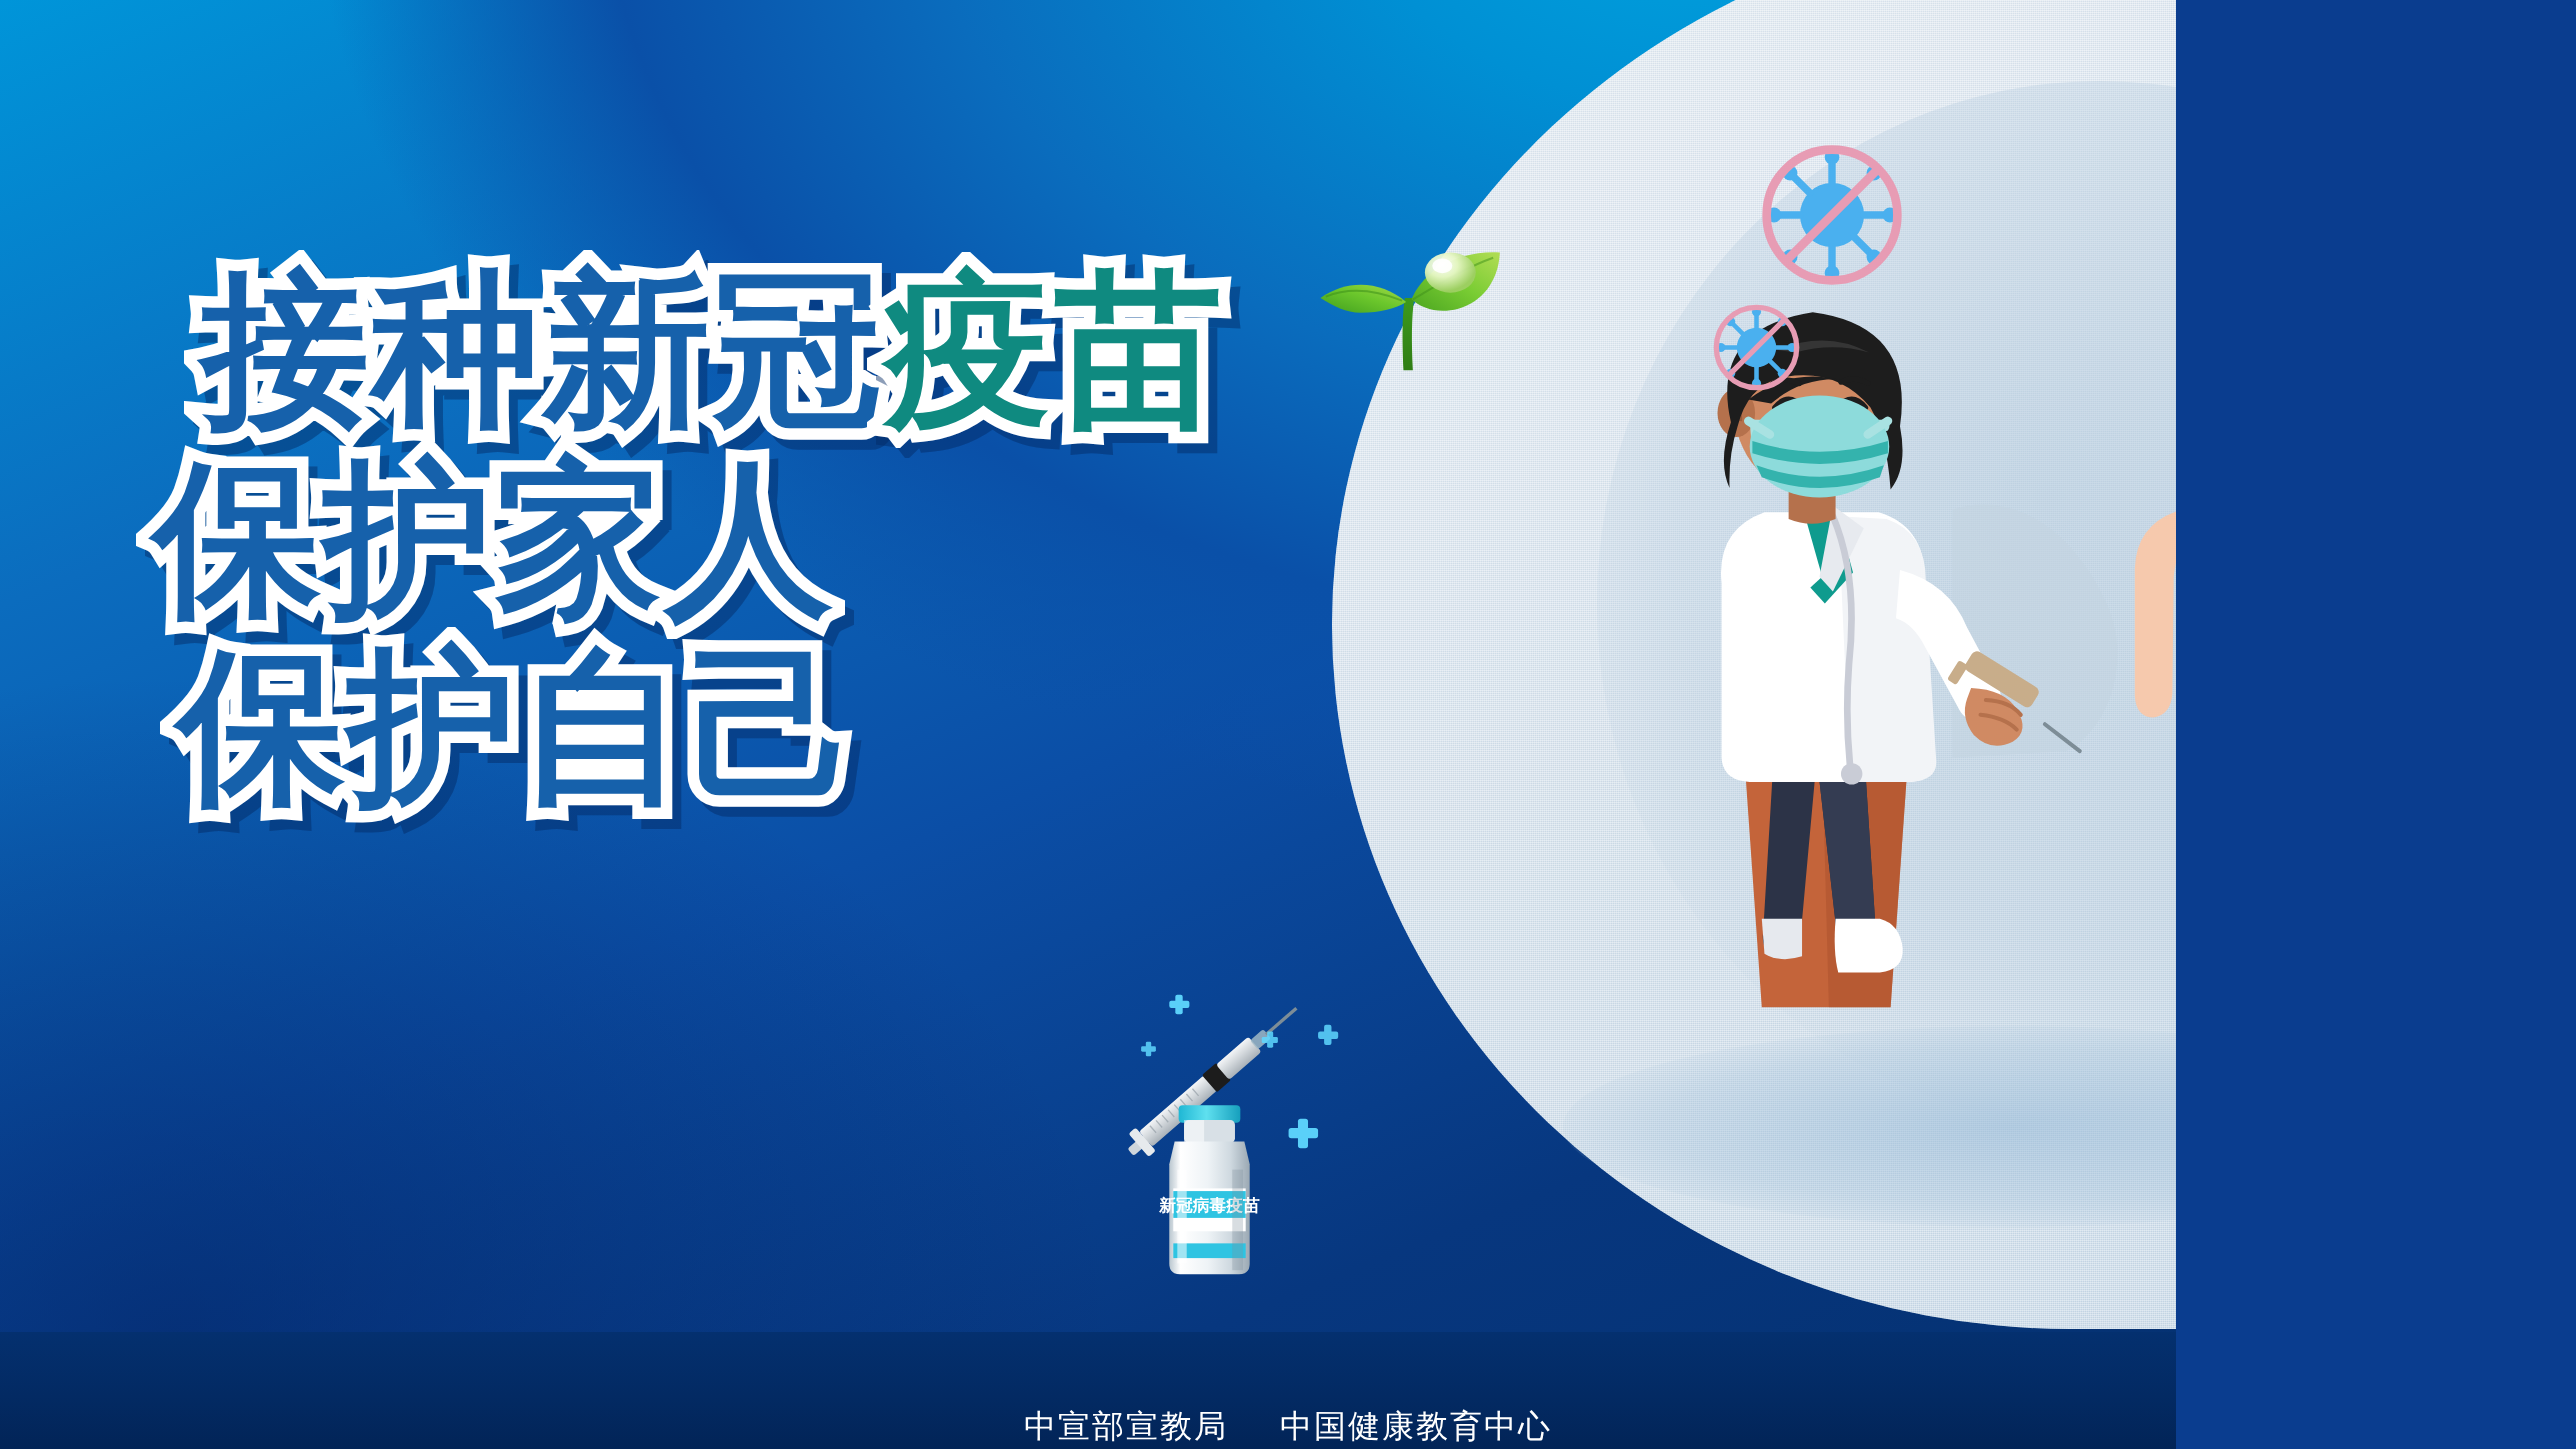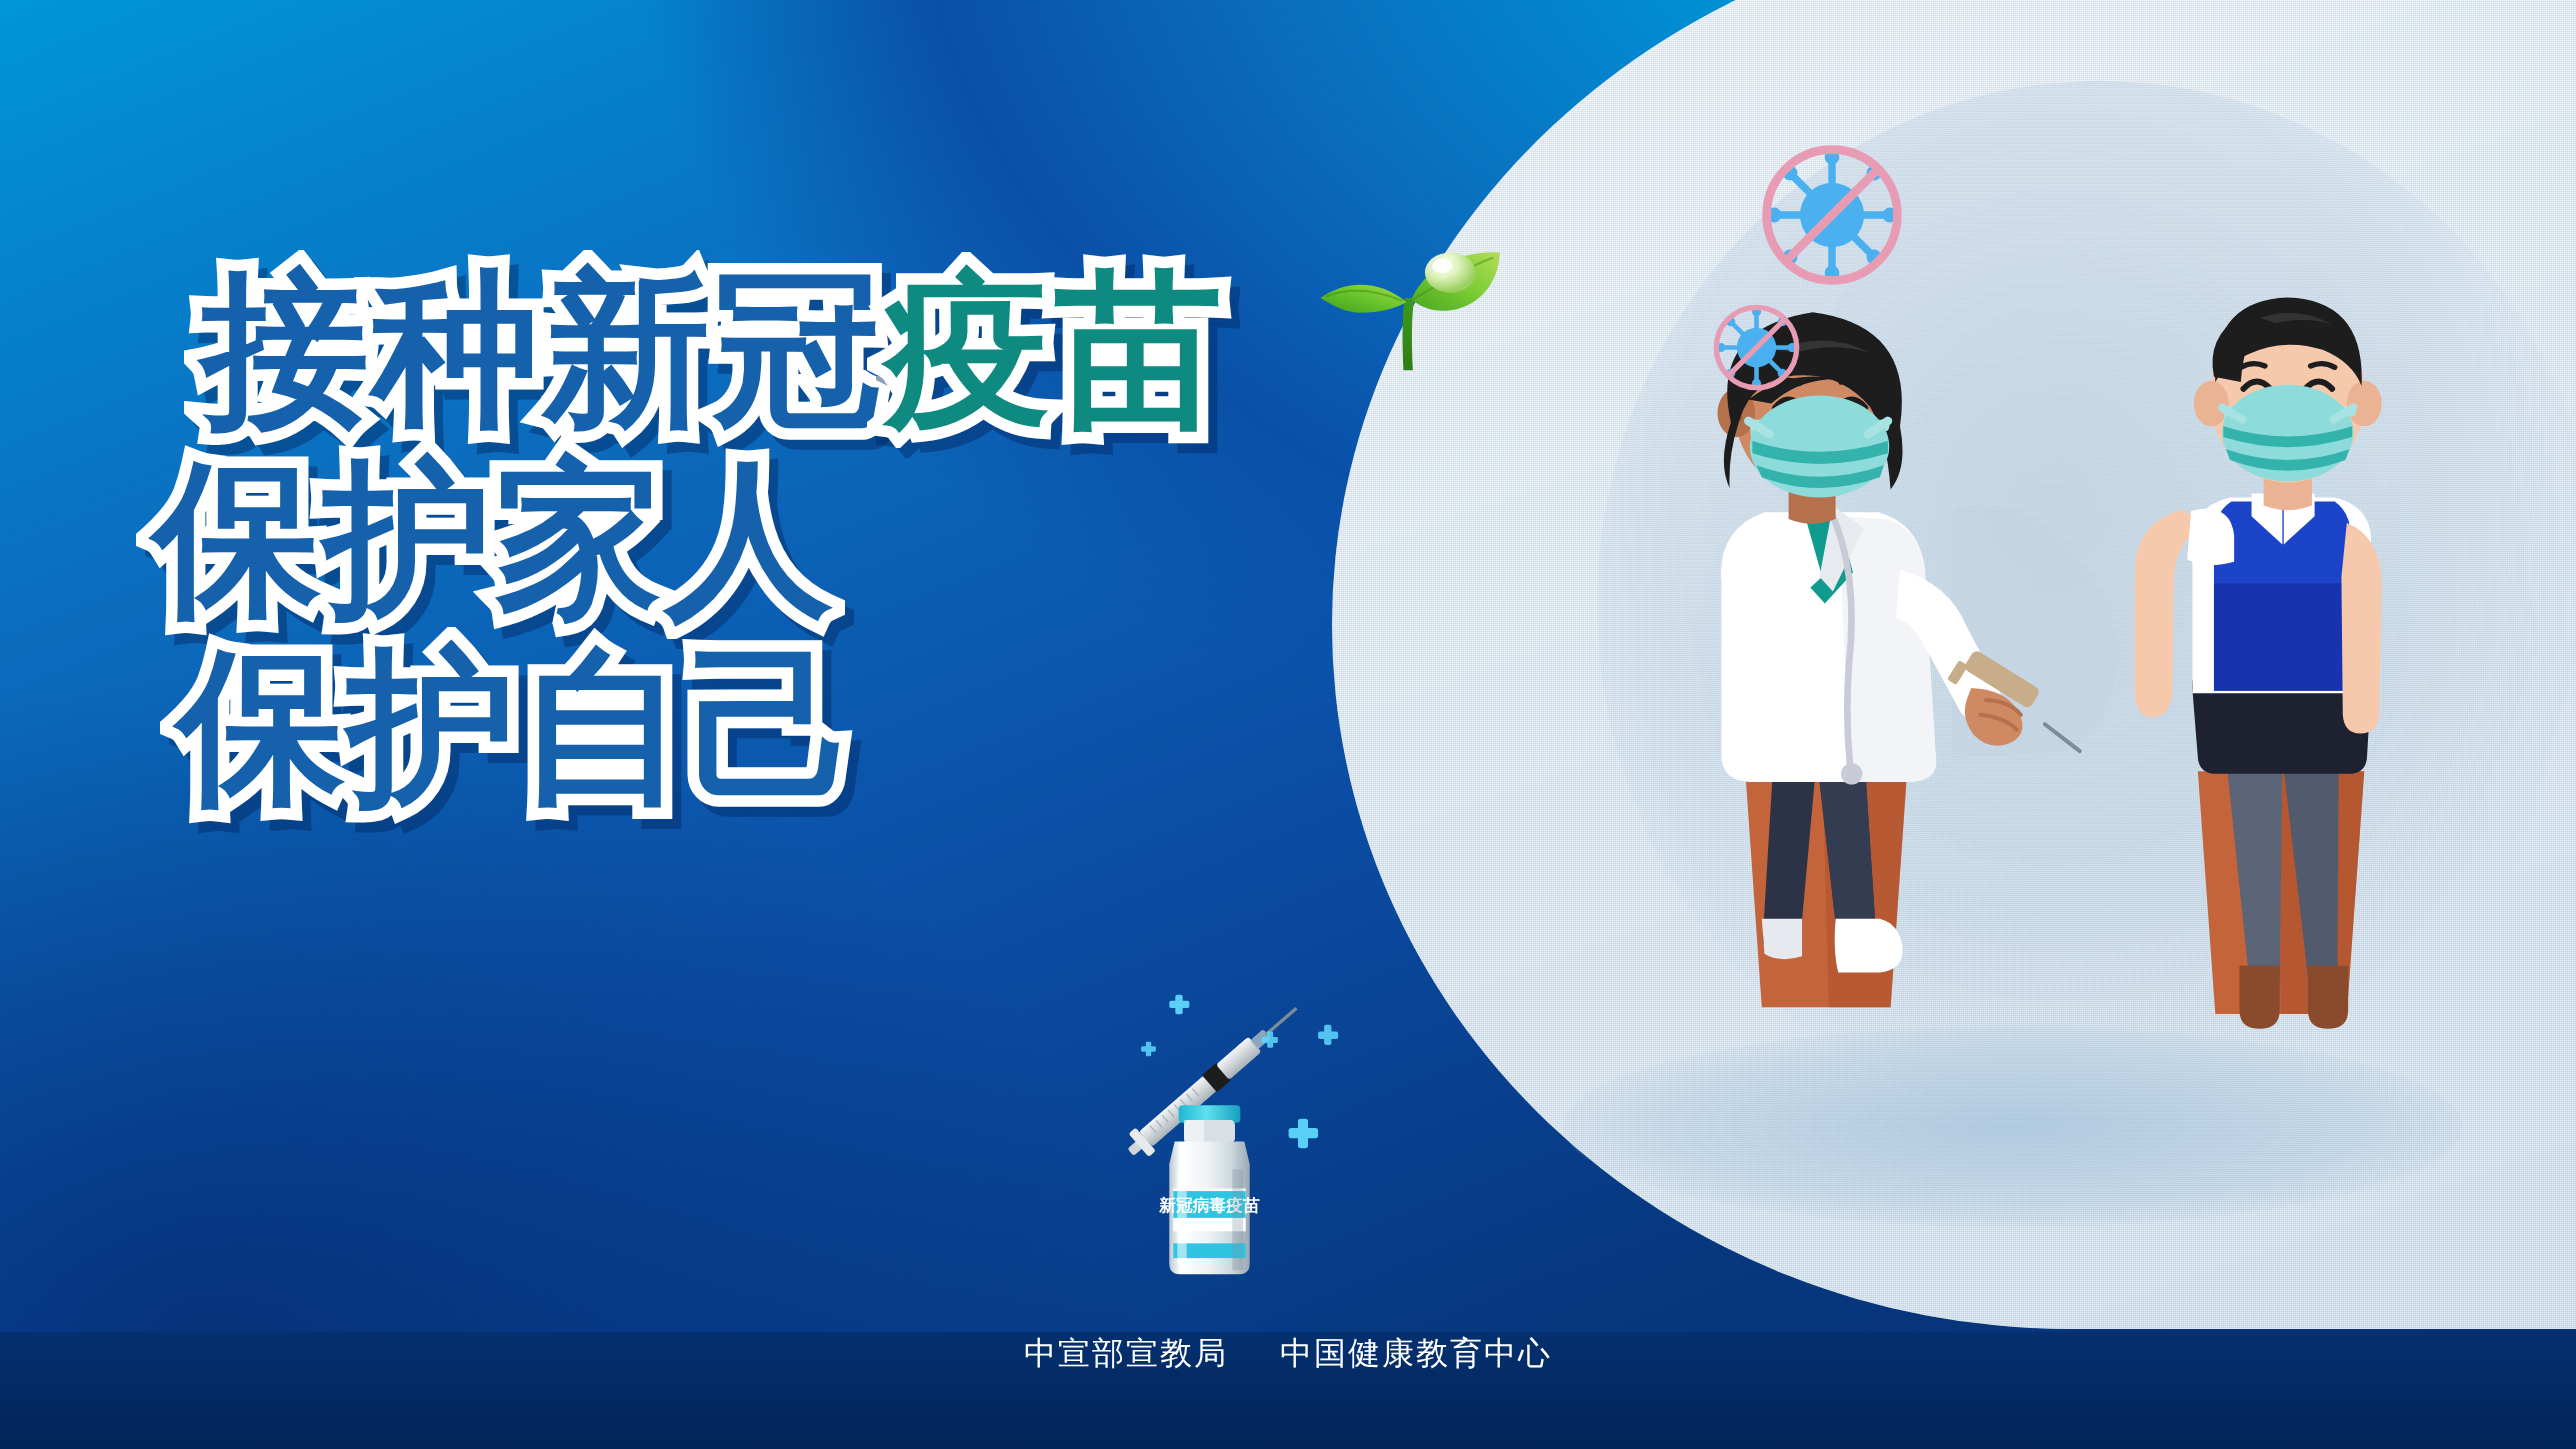--- a/index.html
+++ b/index.html
@@ -4,21 +4,21 @@
 <style>
   * { margin:0; padding:0; box-sizing:border-box; }
   html,body { width:2576px; height:1449px; overflow:hidden; }
   body {
     font-family:"Liberation Sans","DejaVu Sans",sans-serif;
     background:#0a3d8f;
   }
 
   #poster {
     position:relative;
-    width:2576px; height:1449px;
+    width:2176px; height:1449px;
     overflow:hidden;
   }
 
   
   .bg-gradient {
     position:absolute; inset:0;
     background:
       radial-gradient(ellipse 1610px 1140px at 78% -10%, #00a6e0 0%, #0090d4 22%, #0a6cbd 48%, #0a50a8 68%, transparent 86%),
       linear-gradient(158deg,#0095d9 0%,#0b6cbe 26%,#0b4ea6 52%,#07377f 78%,#04306f 100%);
   }
@@ -93,21 +93,21 @@
 
   
   .virus-big { position:absolute; left:1758px; top:141px; width:148px; height:148px; z-index:36; }
   .virus-sm  { position:absolute; left:1711px; top:302px; width:91px; height:91px; z-index:36; }
 
   
   .footer {
     position:absolute; left:0; bottom:0;
     width:2576px; height:117px;
     background:linear-gradient(180deg,#04306f 0%,#032a63 55%,#022457 100%);
-    display:flex; align-items:flex-start; justify-content:center;
+    display:flex; align-items:flex-end; justify-content:center;
     z-index:60;
   }
   .footer-inner { display:flex; gap:52px; }
   .footer-item {
     color:#ffffff;
     font-size:32px;
     font-weight:400;
     letter-spacing:2px;
     font-family:"DejaVu Sans","Liberation Sans",sans-serif;
     white-space:nowrap;

